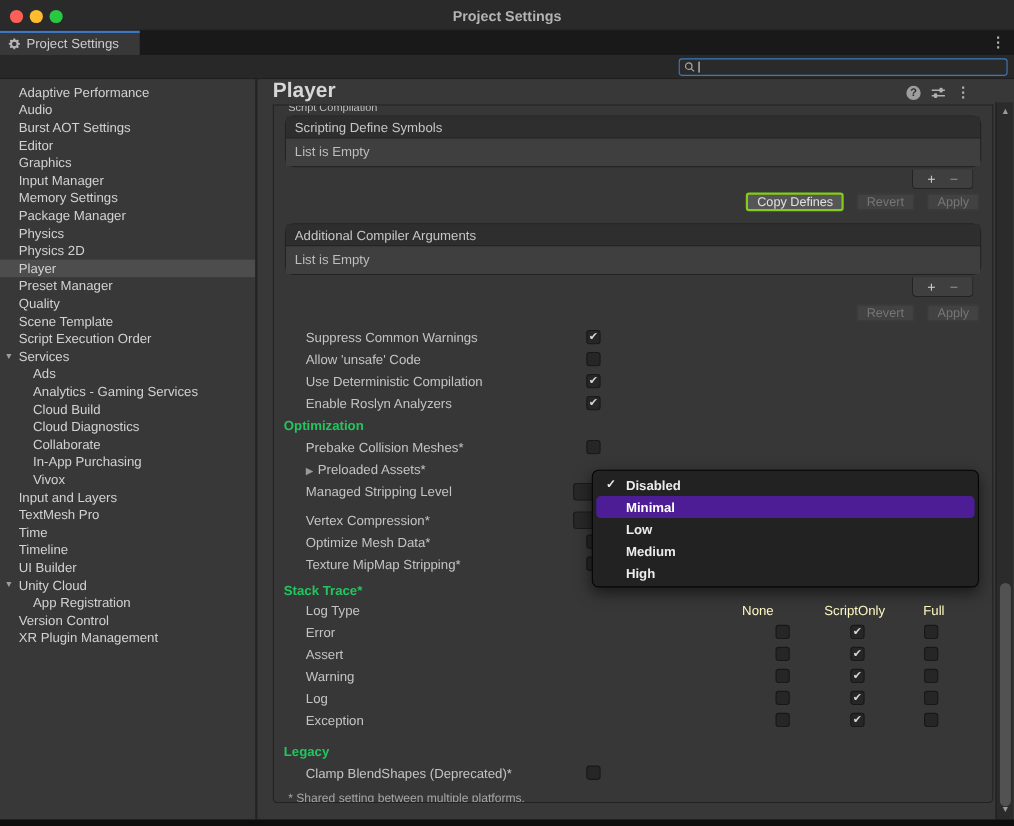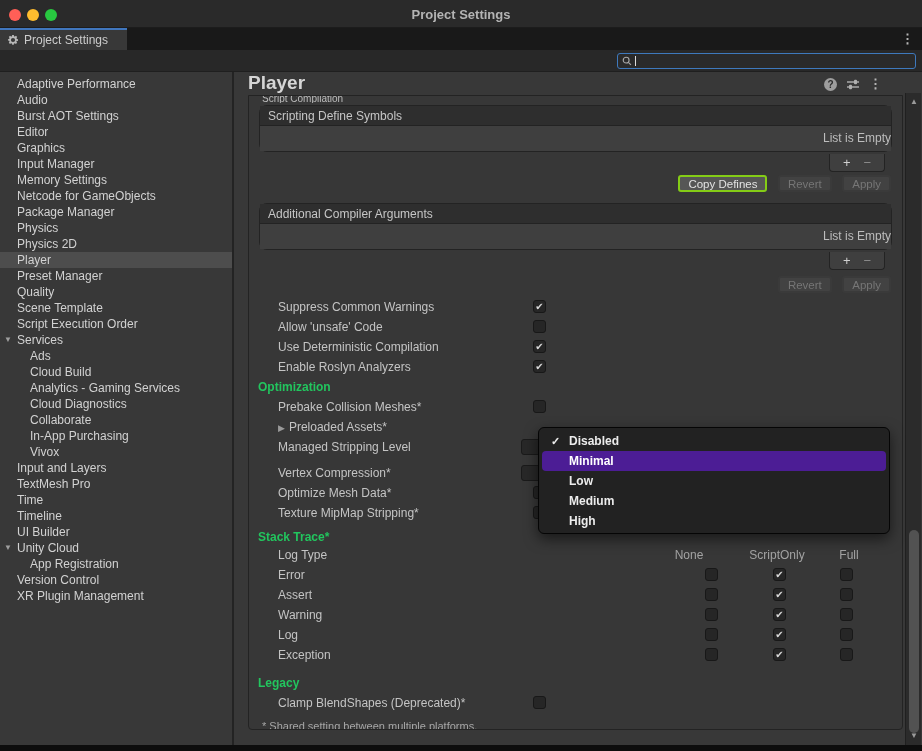--- a/index.html
+++ b/index.html
@@ -48,21 +48,21 @@
     font-size:10px; font-weight:bold; text-align:center; line-height:13px; }
   .content-panel { position:absolute; left:12px; top:23px; width:655px; height:635px;
     border:1px solid #232323; border-radius:0 0 4px 4px; background:#373737; overflow:hidden; }
   .sliver { height:7px; overflow:hidden; padding-left:13px; }
   .sliver span { display:inline-block; font-size:10px; color:#bdbdbd; transform:translateY(-8px); }
 
   .list-box { margin:2px 10px; border:1px solid #232323; border-radius:8px; }
   .list-header { height:20px; line-height:20px; background:#2e2e2e; padding-left:8px; font-size:12px;
     color:#c6c6c6; border-bottom:1px solid #232323; }
   .list-body { height:25px; line-height:25px; background:#3f3f3f; padding-left:8px; font-size:12px;
-    color:#bdbdbd;text-align:right; }
+    color:#bdbdbd; }
   .list-footer { height:20px; position:relative; }
   .pm-box { position:absolute; right:17px; top:0; width:56px; height:18px; background:#3f3f3f;
     border:1px solid #232323; border-top:none; border-radius:0 0 4px 4px; display:flex;
     align-items:center; justify-content:space-evenly; }
   .pm { font-size:13px; line-height:16px; color:#d0d0d0; cursor:default; }
   .pm.rem { color:#909090; }
   .btn-row { text-align:right; padding-right:11px; height:18px; }
   .btn-row.row2 { margin-top:3px; }
   .btn { display:inline-block; height:17px; line-height:15px; padding:0 8px; margin-left:6px;
     background:#565656; border:2px solid #84cc16; border-radius:3px; color:#e2e2e2; font-size:11.5px;
@@ -74,21 +74,21 @@
     padding-left:29px; white-space:nowrap; }
   .checkbox { position:absolute; left:284px; top:3px; width:13px; height:13px; background:#262626;
     border:1px solid #181818; border-radius:3px; font-size:10px; line-height:12px; text-align:center;
     color:#d8d8d8; }
   .dd-stub { position:absolute; left:272px; top:2px; width:345px; height:16px; background:#282828;
     border:1px solid #1a1a1a; border-radius:3px; }
   .fold-arrow { font-size:9px; color:#9a9a9a; margin-right:4px; }
   .section-h { height:20px; line-height:20px; padding-left:9px; font-size:12px; font-weight:bold;
     color:#22c55e; }
   .section-h.stack-h { height:22px; padding-top:4px; }
-  .col-h { position:absolute; top:0; font-size:12px; color:#a3a3a3; text-align:center; }
+  .col-h { position:absolute; top:0; font-size:12px; color:#fef9c3; text-align:center; }
   .col-h.c0 { left:415px; width:50px; }
   .col-h.c1 { left:498px; width:60px; }
   .col-h.c2 { left:580px; width:40px; }
   .st-cb.c0 { left:456px; } .st-cb.c1 { left:524px; } .st-cb.c2 { left:591px; }
   .footnote { padding:7px 0 0 13px; font-size:11px; color:#a6a6a6; }
 
   
   .scrollbar { position:absolute; right:1px; top:21px; bottom:0; width:16px; background:#2b2b2b;
     border-left:1px solid #202020; }
   .sb-arrow { position:absolute; left:0; width:16px; height:14px; text-align:center; font-size:8px;
@@ -146,33 +146,32 @@
 <div class="body">
 
   <div class="sidebar" id="sidebar">
       <div class="sb-item"><span>Adaptive Performance</span></div>
       <div class="sb-item"><span>Audio</span></div>
       <div class="sb-item"><span>Burst AOT Settings</span></div>
       <div class="sb-item"><span>Editor</span></div>
       <div class="sb-item"><span>Graphics</span></div>
       <div class="sb-item"><span>Input Manager</span></div>
       <div class="sb-item"><span>Memory Settings</span></div>
-      <div class="sb-item"><span>Netcode for GameObjects</span></div>
       <div class="sb-item"><span>Package Manager</span></div>
       <div class="sb-item"><span>Physics</span></div>
       <div class="sb-item"><span>Physics 2D</span></div>
       <div class="sb-item selected"><span>Player</span></div>
       <div class="sb-item"><span>Preset Manager</span></div>
       <div class="sb-item"><span>Quality</span></div>
       <div class="sb-item"><span>Scene Template</span></div>
       <div class="sb-item"><span>Script Execution Order</span></div>
       <div class="sb-item"><span class="sb-fold">▼</span><span>Services</span></div>
       <div class="sb-item indent"><span>Ads</span></div>
+      <div class="sb-item indent"><span>Analytics - Gaming Services</span></div>
       <div class="sb-item indent"><span>Cloud Build</span></div>
-      <div class="sb-item indent"><span>Analytics - Gaming Services</span></div>
       <div class="sb-item indent"><span>Cloud Diagnostics</span></div>
       <div class="sb-item indent"><span>Collaborate</span></div>
       <div class="sb-item indent"><span>In-App Purchasing</span></div>
       <div class="sb-item indent"><span>Vivox</span></div>
       <div class="sb-item"><span>Input and Layers</span></div>
       <div class="sb-item"><span>TextMesh Pro</span></div>
       <div class="sb-item"><span>Time</span></div>
       <div class="sb-item"><span>Timeline</span></div>
       <div class="sb-item"><span>UI Builder</span></div>
       <div class="sb-item"><span class="sb-fold">▼</span><span>Unity Cloud</span></div>

